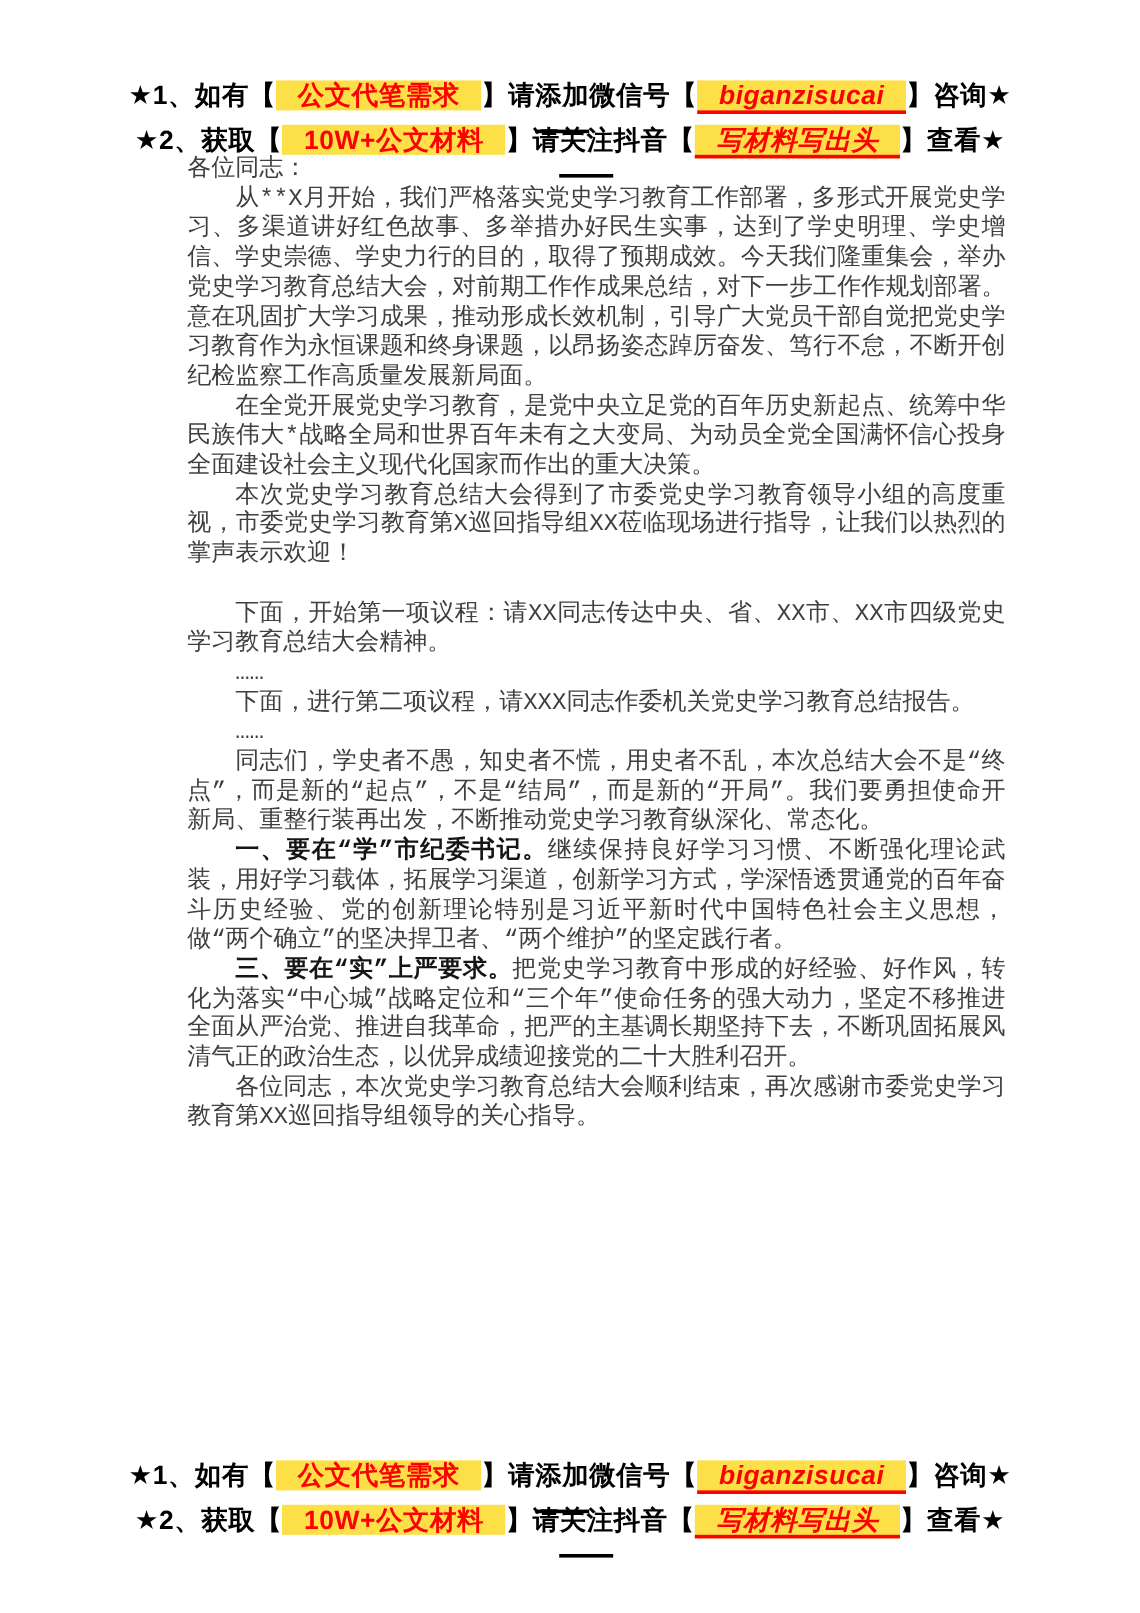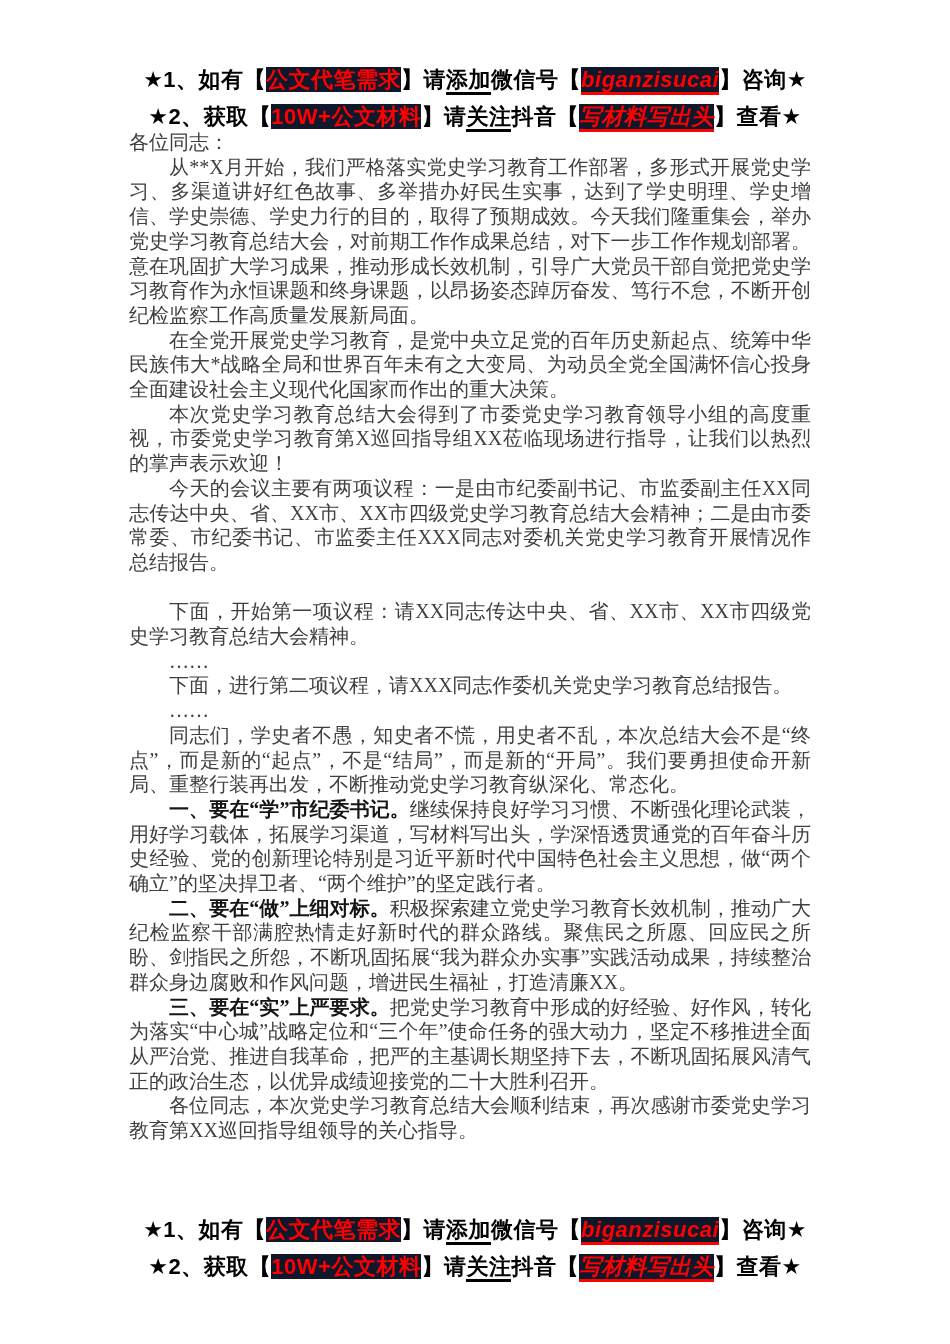--- a/index.html
+++ b/index.html
@@ -15,28 +15,28 @@
     text-align:center;
     font-family:"Liberation Sans","DejaVu Sans",sans-serif;
     font-weight:700;
     font-size:22px;
     line-height:37px;
     color:#000000;
     letter-spacing:0.5px;
   }
   .promo-top{top:61px;}
   .promo-bottom{top:1211px;}
-  .hl{background:#0f172a;color:#ff0000;padding:0 0;}
-  .u-black{border-bottom:3px solid #000000;padding-bottom:0;}
+  .hl{background:#fde047;color:#ff0000;padding:0 18px;}
+  .u-black{border-bottom:3px solid #000000;padding-bottom:16px;}
   .u-red{border-bottom:3px solid #ff0000;font-style:italic;}
   
   .content{
     position:absolute;
-    top:130px;left:129px;width:682px;
-    font-family:Liberation Serif, serif;
+    top:130px;left:156px;width:682px;
+    font-family:Liberation Mono, monospace;
     font-size:20px;
     line-height:24.7px;
     color:#3f3f3f;
     text-align:justify;
   }
   .content p{margin:0;padding:0;text-indent:2em;}
   .content p.salutation{text-indent:0;}
   .content p.blank{height:24.7px;}
   .content strong{font-weight:700;color:#151515;}
 </style>
@@ -48,29 +48,27 @@
   <div class="promo promo-top">
     <div><span>★1、如有【</span><span class="hl">公文代笔需求</span><span>】请</span><span class="u-black">添加</span><span>微信号【</span><span class="hl u-red">biganzisucai</span><span>】咨询★</span></div>
     <div><span>★2、获取【</span><span class="hl">10W+公文材料</span><span>】请</span><span class="u-black">关注</span><span>抖音【</span><span class="hl u-red">写材料写出头</span><span>】查看★</span></div>
   </div>
 
   <div class="content">
     <p class="salutation">各位同志：</p>
     <p>从**X月开始，我们严格落实党史学习教育工作部署，多形式开展党史学习、多渠道讲好红色故事、多举措办好民生实事，达到了学史明理、学史增信、学史崇德、学史力行的目的，取得了预期成效。今天我们隆重集会，举办党史学习教育总结大会，对前期工作作成果总结，对下一步工作作规划部署。意在巩固扩大学习成果，推动形成长效机制，引导广大党员干部自觉把党史学习教育作为永恒课题和终身课题，以昂扬姿态踔厉奋发、笃行不怠，不断开创纪检监察工作高质量发展新局面。</p>
     <p>在全党开展党史学习教育，是党中央立足党的百年历史新起点、统筹中华民族伟大*战略全局和世界百年未有之大变局、为动员全党全国满怀信心投身全面建设社会主义现代化国家而作出的重大决策。</p>
     <p>本次党史学习教育总结大会得到了市委党史学习教育领导小组的高度重视，市委党史学习教育第X巡回指导组XX莅临现场进行指导，让我们以热烈的掌声表示欢迎！</p>
-    <p>今天的会议主要有两项议程：一是由市纪委副书记、市监委副主任XX同志传达中央、省、XX市、XX市四级党史学习教育总结大会精神；二是由市委常委、市纪委书记、市监委主任XXX同志对委机关党史学习教育开展情况作总结报告。</p>
     <p class="blank"></p>
     <p>下面，开始第一项议程：请XX同志传达中央、省、XX市、XX市四级党史学习教育总结大会精神。</p>
     <p>……</p>
     <p>下面，进行第二项议程，请XXX同志作委机关党史学习教育总结报告。</p>
     <p>……</p>
     <p>同志们，学史者不愚，知史者不慌，用史者不乱，本次总结大会不是“终点”，而是新的“起点”，不是“结局”，而是新的“开局”。我们要勇担使命开新局、重整行装再出发，不断推动党史学习教育纵深化、常态化。</p>
-    <p><strong>一、要在“学”市纪委书记。</strong><span>继续保持良好学习习惯、不断强化理论武装，用好学习载体，拓展学习渠道，写材料写出头，学深悟透贯通党的百年奋斗历史经验、党的创新理论特别是习近平新时代中国特色社会主义思想，做“两个确立”的坚决捍卫者、“两个维护”的坚定践行者。</span></p>
-    <p><strong>二、要在“做”上细对标。</strong><span>积极探索建立党史学习教育长效机制，推动广大纪检监察干部满腔热情走好新时代的群众路线。聚焦民之所愿、回应民之所盼、剑指民之所怨，不断巩固拓展“我为群众办实事”实践活动成果，持续整治群众身边腐败和作风问题，增进民生福祉，打造清廉XX。</span></p>
+    <p><strong>一、要在“学”市纪委书记。</strong><span>继续保持良好学习习惯、不断强化理论武装，用好学习载体，拓展学习渠道，创新学习方式，学深悟透贯通党的百年奋斗历史经验、党的创新理论特别是习近平新时代中国特色社会主义思想，做“两个确立”的坚决捍卫者、“两个维护”的坚定践行者。</span></p>
     <p><strong>三、要在“实”上严要求。</strong><span>把党史学习教育中形成的好经验、好作风，转化为落实“中心城”战略定位和“三个年”使命任务的强大动力，坚定不移推进全面从严治党、推进自我革命，把严的主基调长期坚持下去，不断巩固拓展风清气正的政治生态，以优异成绩迎接党的二十大胜利召开。</span></p>
     <p>各位同志，本次党史学习教育总结大会顺利结束，再次感谢市委党史学习教育第XX巡回指导组领导的关心指导。</p>
   </div>
 
   <div class="promo promo-bottom">
     <div><span>★1、如有【</span><span class="hl">公文代笔需求</span><span>】请</span><span class="u-black">添加</span><span>微信号【</span><span class="hl u-red">biganzisucai</span><span>】咨询★</span></div>
     <div><span>★2、获取【</span><span class="hl">10W+公文材料</span><span>】请</span><span class="u-black">关注</span><span>抖音【</span><span class="hl u-red">写材料写出头</span><span>】查看★</span></div>
   </div>
 
 </div>

